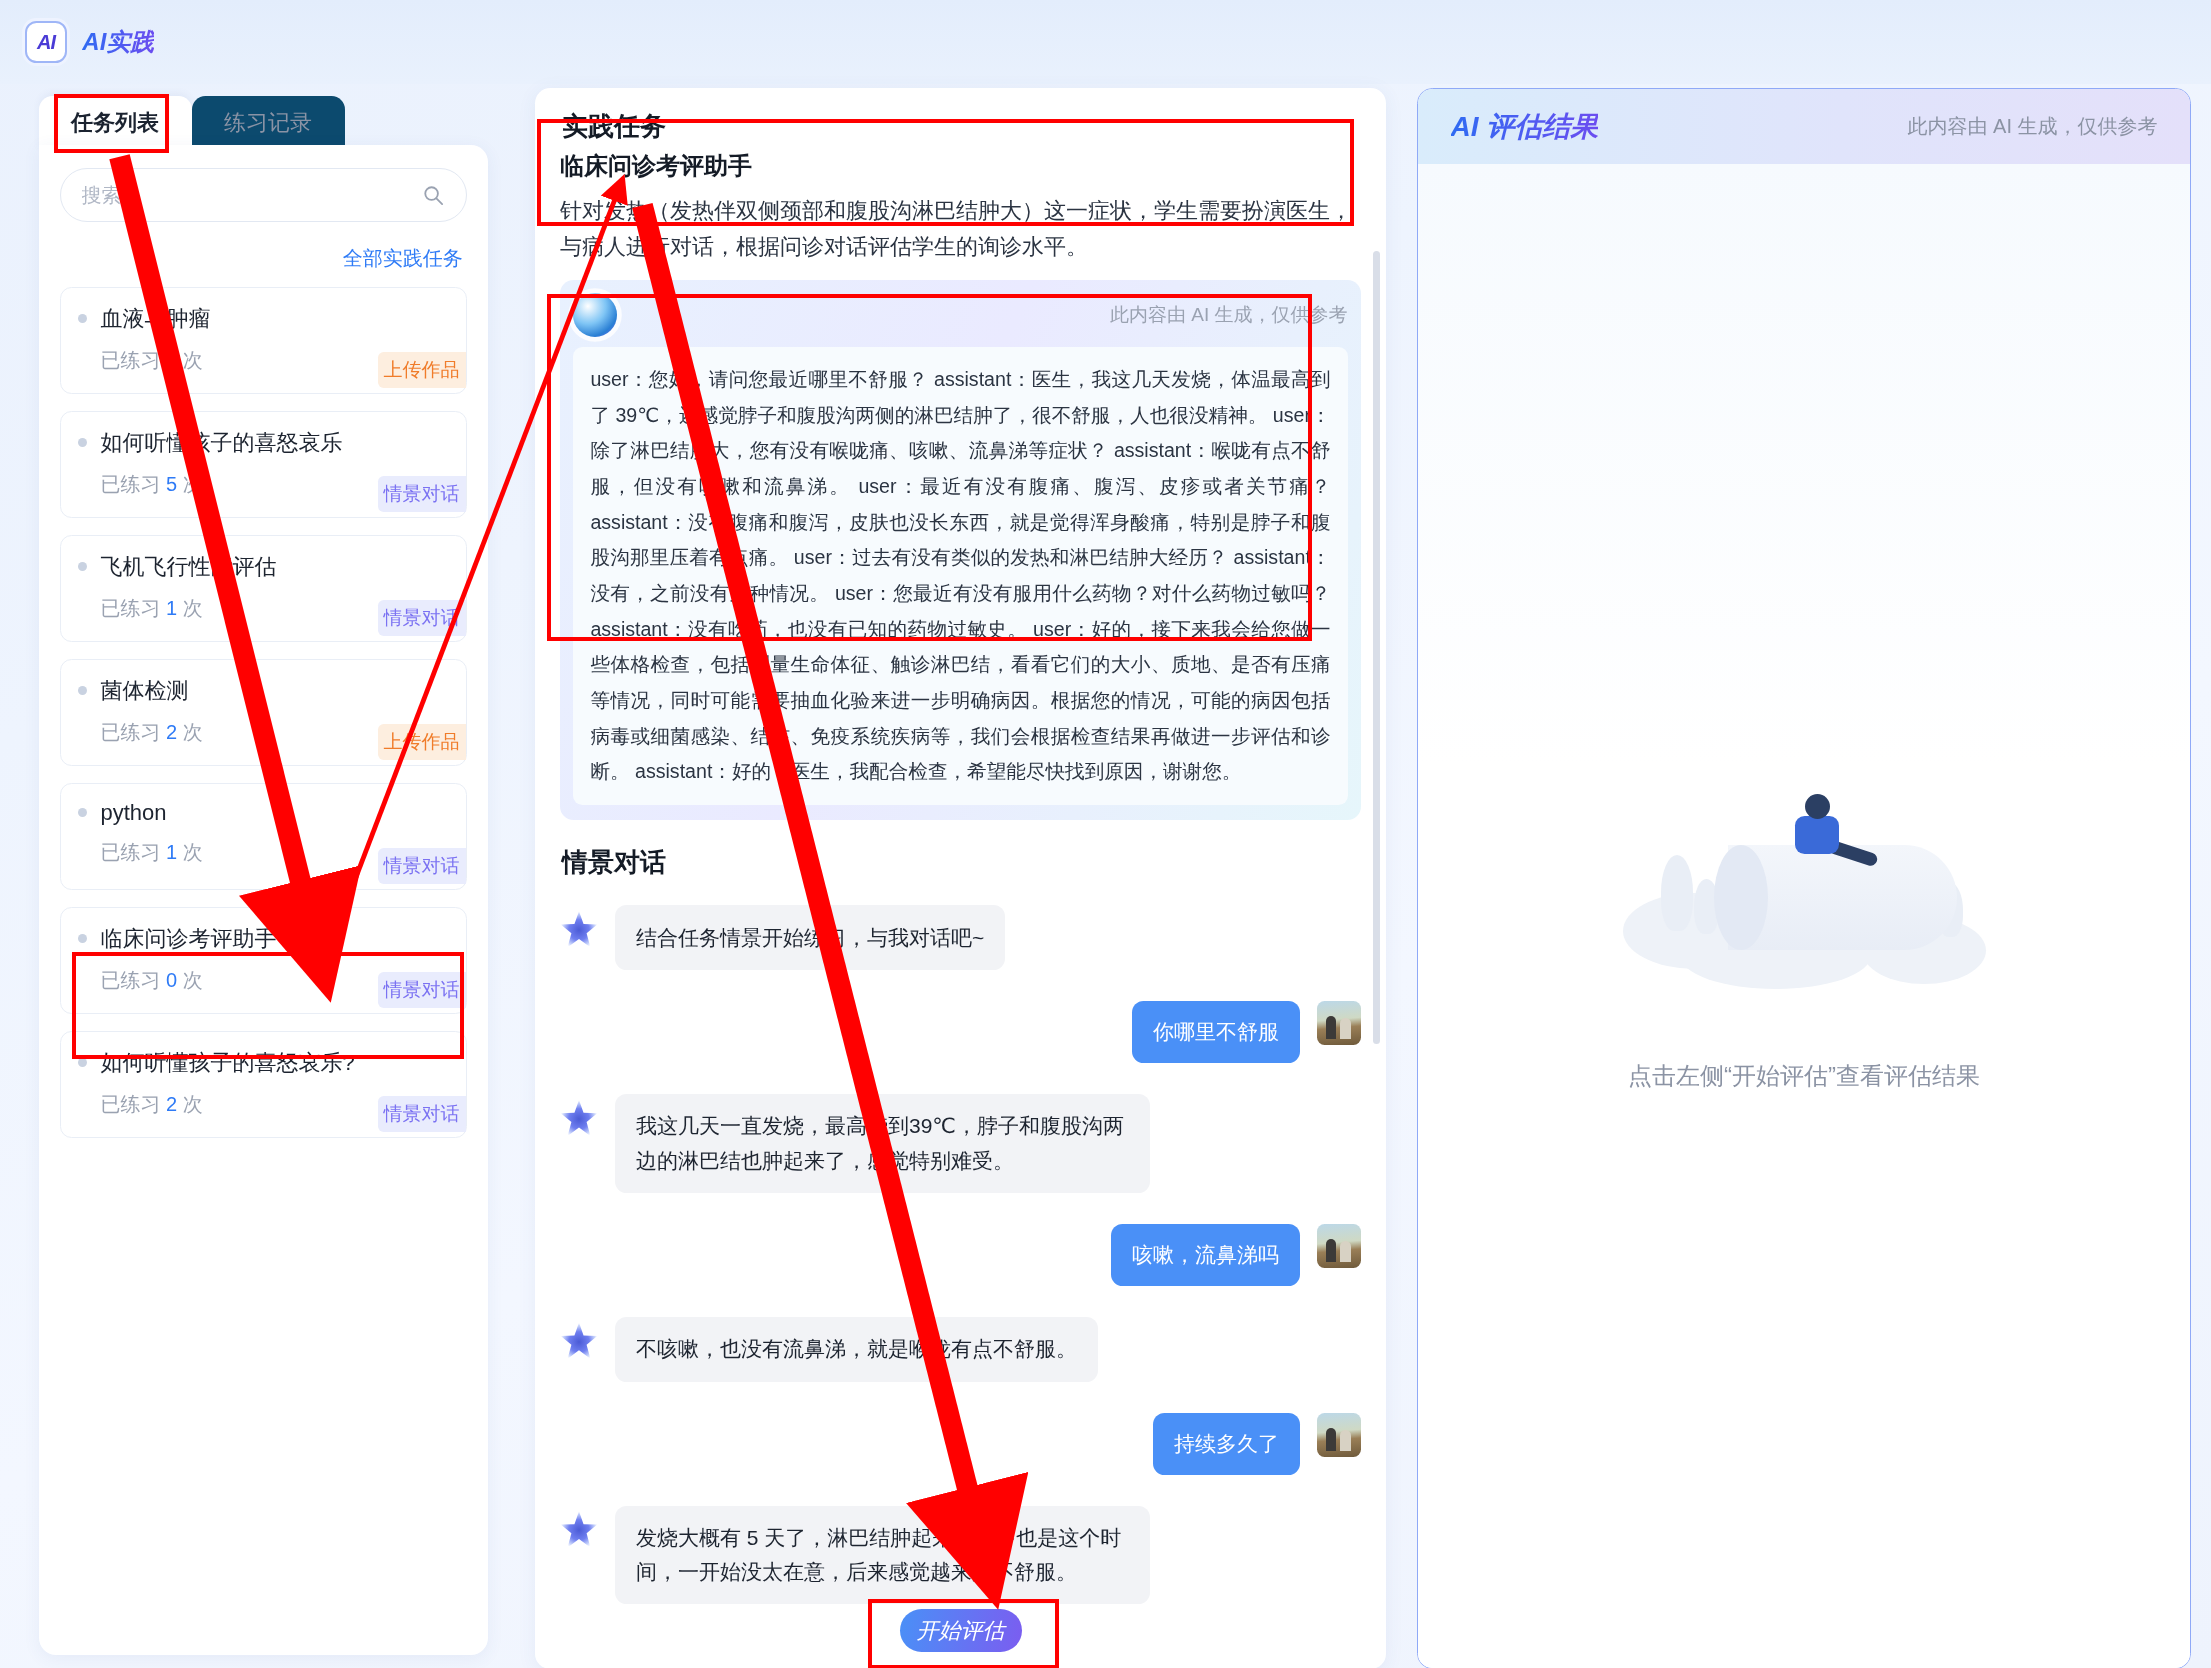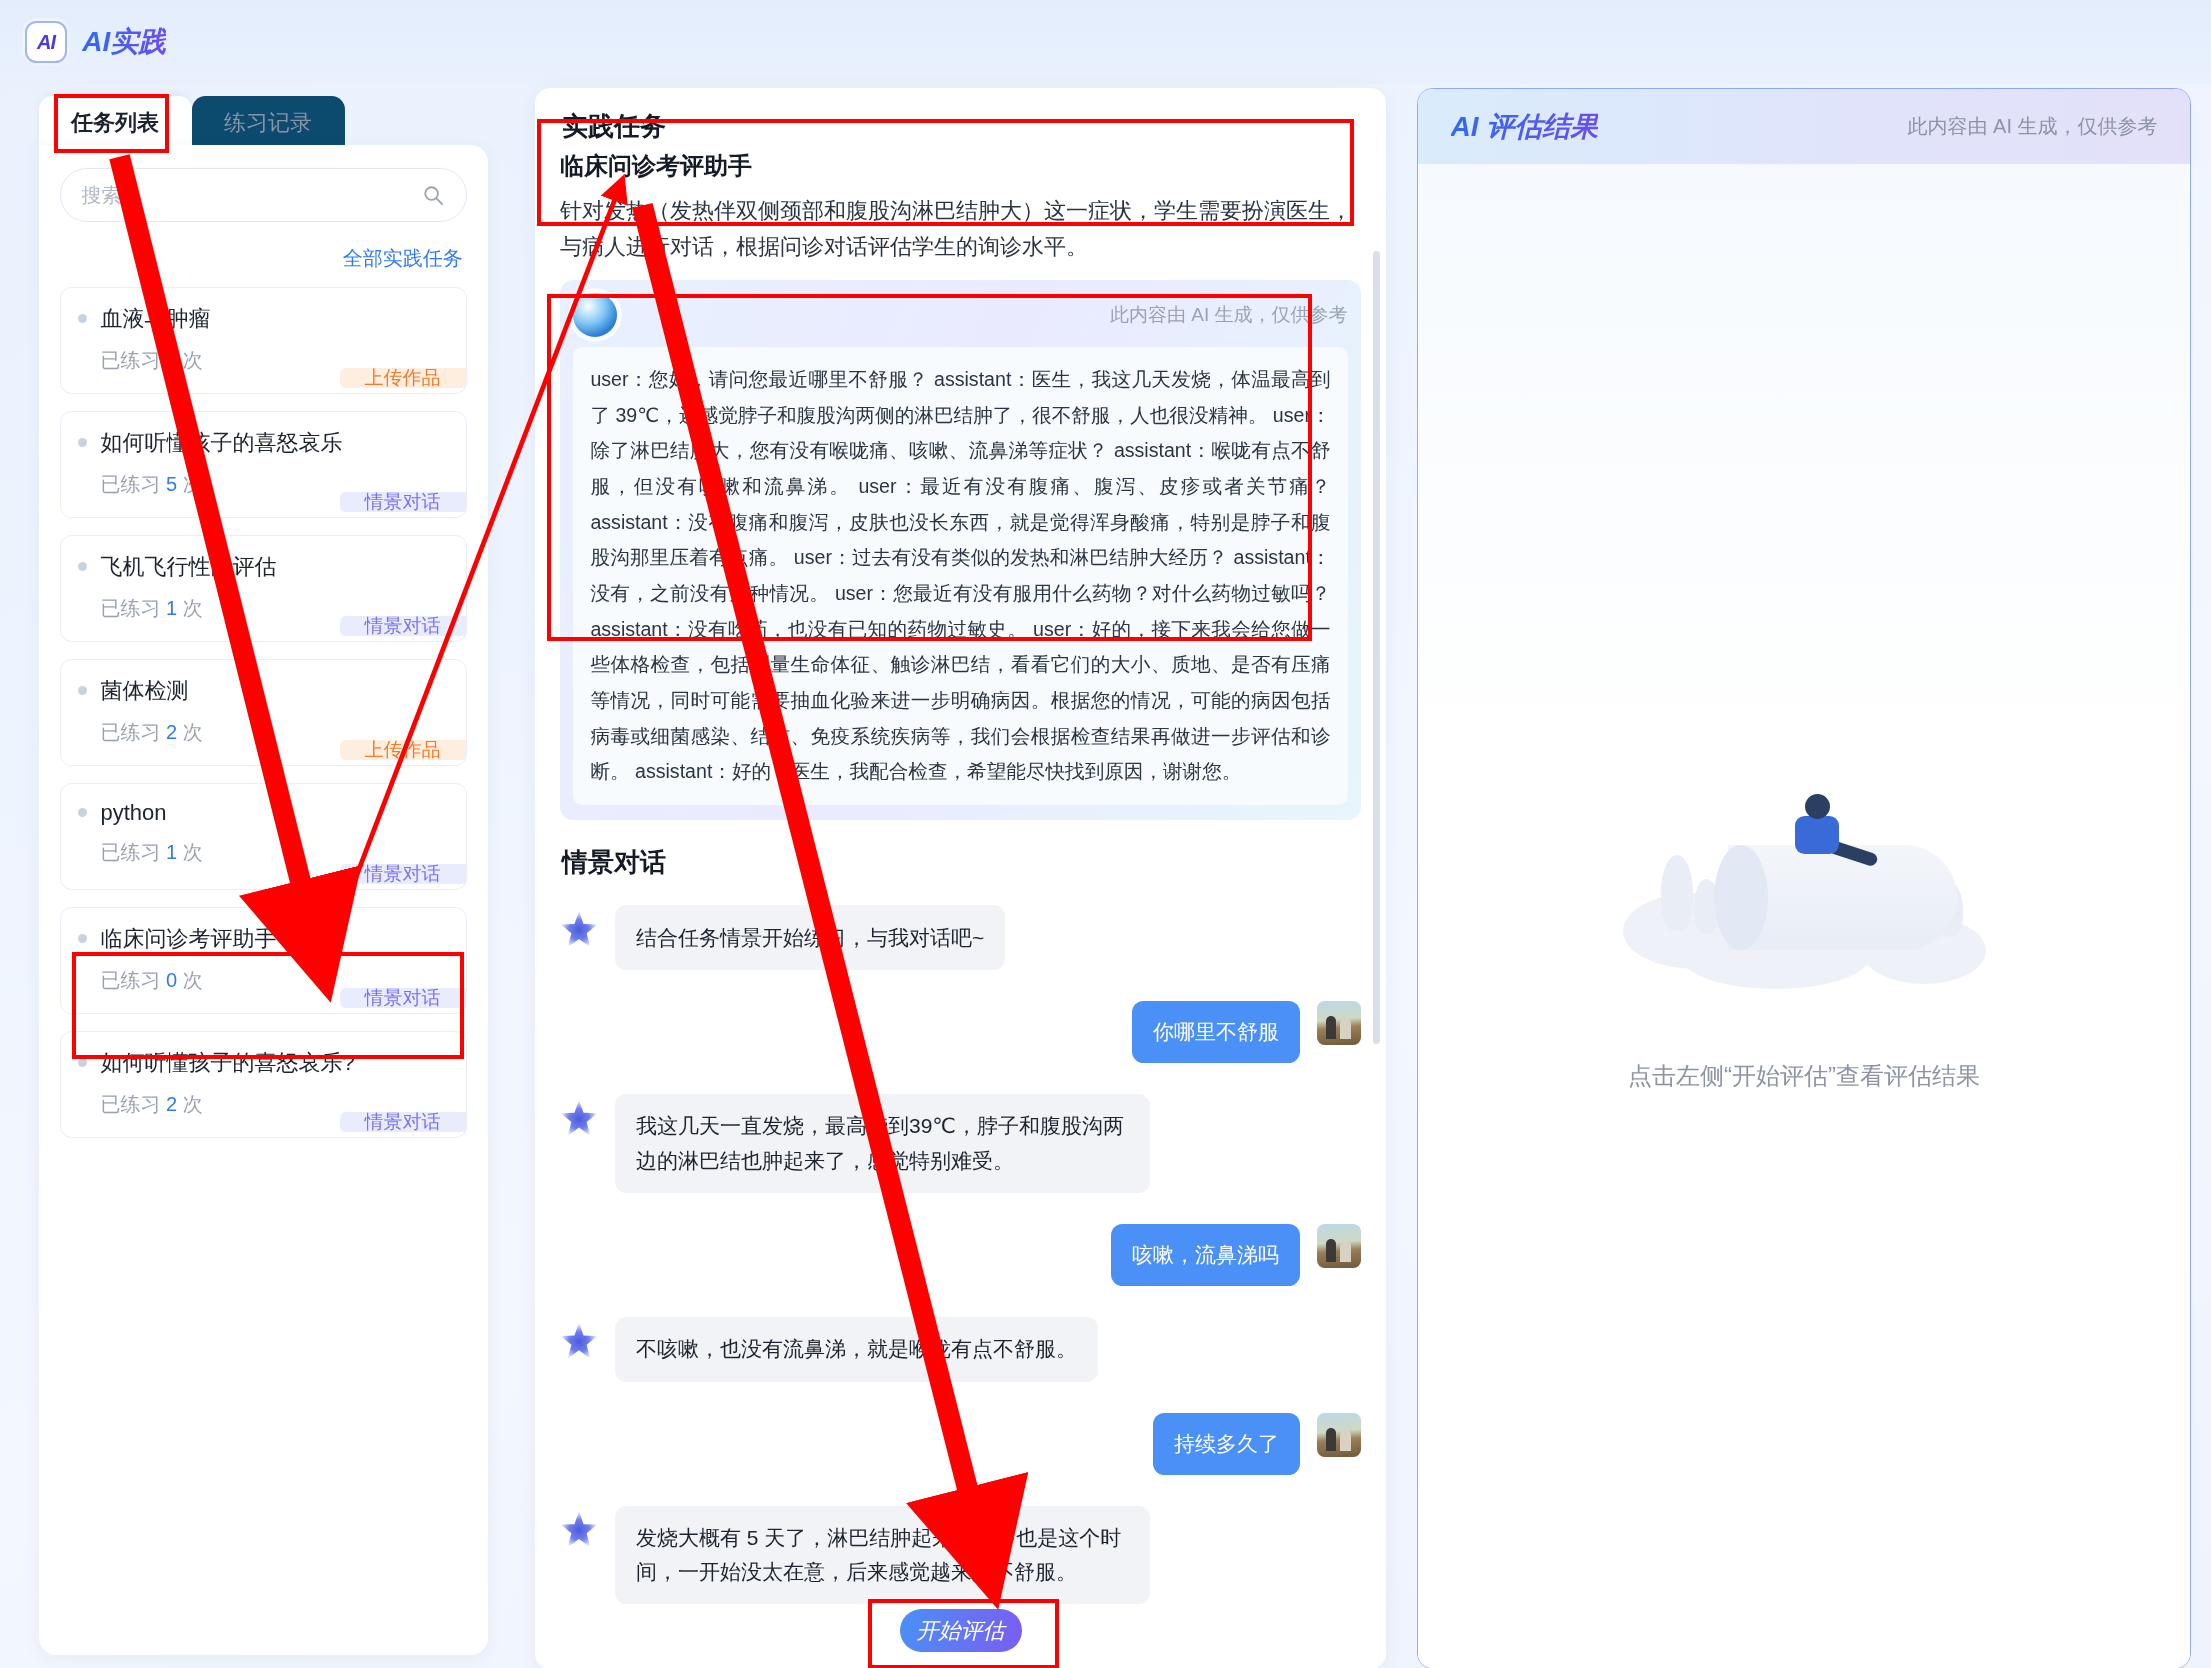--- a/index.html
+++ b/index.html
@@ -16,21 +16,21 @@
     display:flex; align-items:center; padding-left:25px;
     background: linear-gradient(180deg,#e3edfc 0%, #e9f1fd 100%);
   }
   .logo-badge{
     width:42px;height:42px;border-radius:11.5px;border:2.4px solid #9fb6f7;
     background:#ffffff; display:flex;align-items:center;justify-content:center;
     font-style:italic; font-weight:bold; font-size:20px; color:#4a3bd6; letter-spacing:-1px;
     box-shadow:0 0 0 2.9px #eef3ff;
   }
   .logo-text{
-    margin-left:15.3px; font-size:28px; font-weight:bold; font-style:italic;
+    margin-left:15.3px; font-size:24px; font-weight:bold; font-style:italic;
     background:linear-gradient(90deg,#2f6bf2 0%, #6b4df0 100%);
     -webkit-background-clip:text; background-clip:text; color:transparent;
   }
 
   
   #sidebar{
     position:absolute; left:11.5px; top:91px; width:489px; height:1568px;
   }
   .tabs{ display:flex; align-items:flex-end; height:59px; padding-left:27px;}
   .tab{
@@ -69,21 +69,21 @@
     background:#fff;
   }
   .task-title{
     font-size:22px; color:#1d2430; display:flex; align-items:center; gap:13.4px;
     white-space:nowrap;
   }
   .dot{ width:9.6px;height:9.6px;border-radius:50%; background:#c9d2e1; flex:none;}
   .task-sub{ font-size:20px;color:#9aa2b1; margin-top:13.4px; margin-left:23px;}
   .task-sub b{ color:#2f7bf6; font-weight:normal;}
   .badge{
-    position:absolute; right:0; bottom:5.7px; height:20px; padding:0 25px;
+    position:absolute; right:0; bottom:5.7px; height:36px; padding:0 6px;
     display:flex;align-items:center; font-size:19px; border-radius:5.7px 0 0 5.7px;
   }
   .badge.upload{ background:#fdeedf; color:#f07c2a;}
   .badge.scene{ background:#e9ecfd; color:#7b72f2;}
   .task-card.marked{ }
 
   
   #center{
     position:absolute; left:535px; top:88px; width:851px; height:1581px;
     background:#ffffff; border-radius:15.3px;

